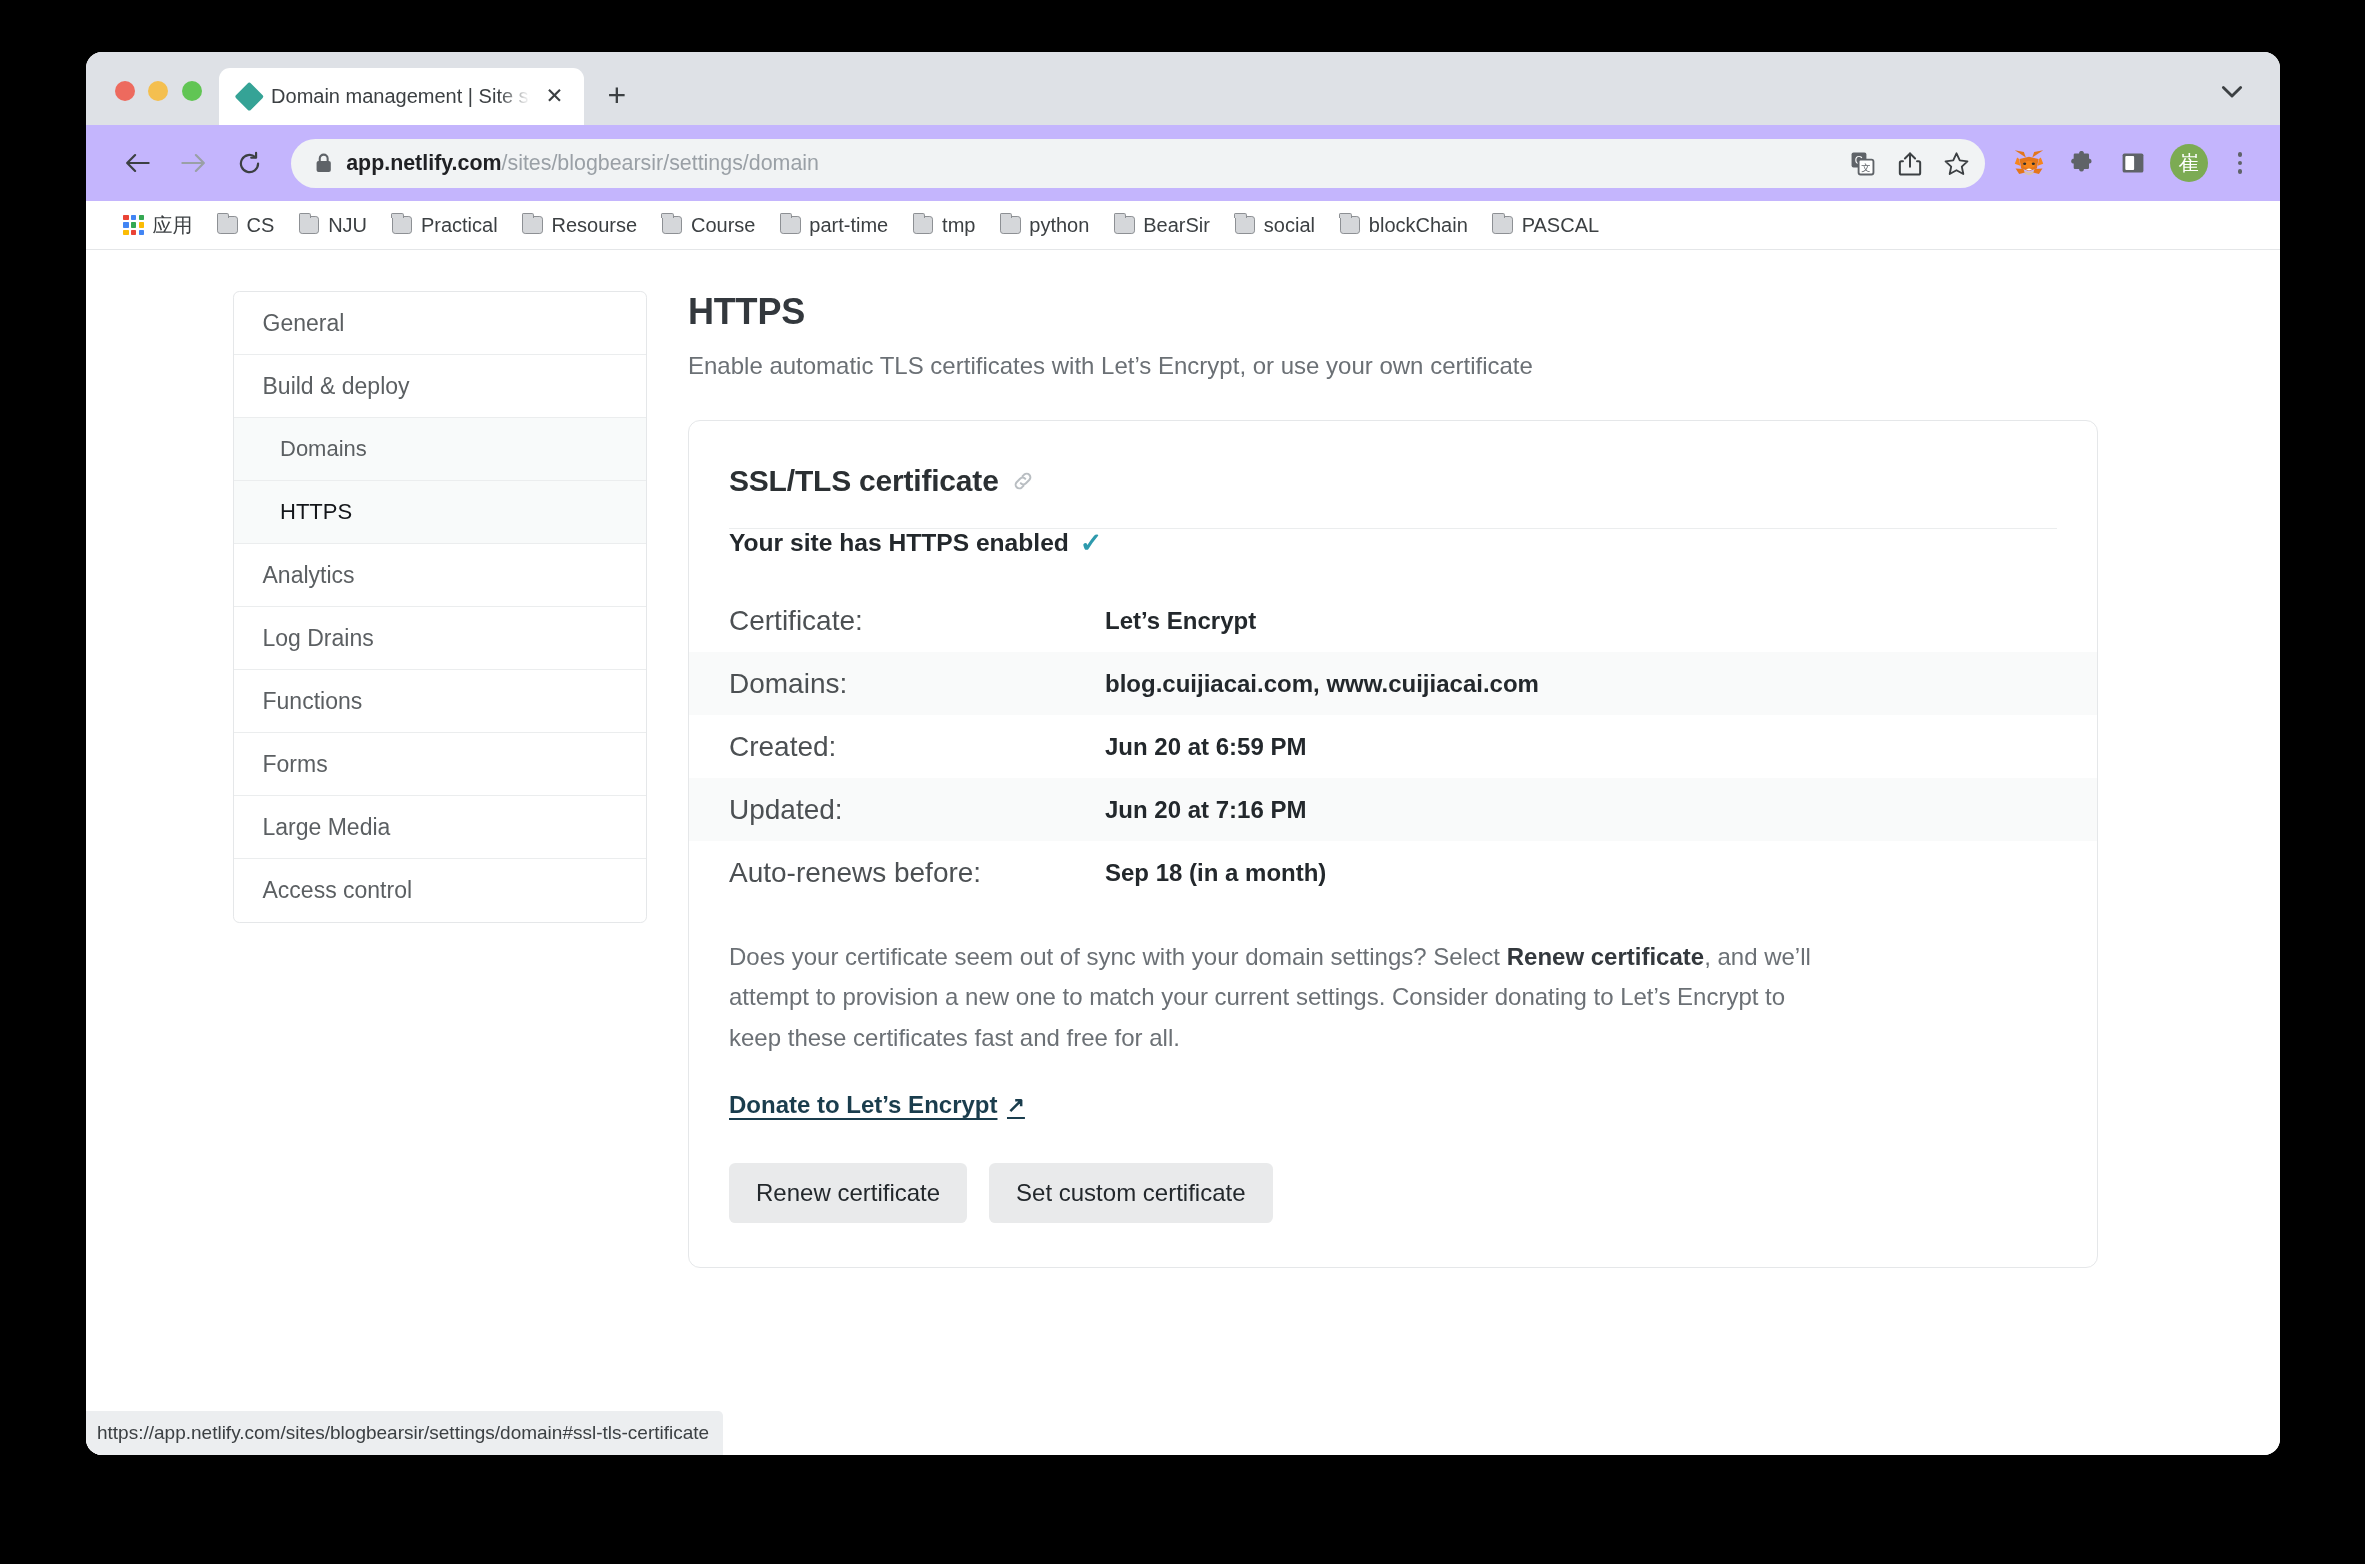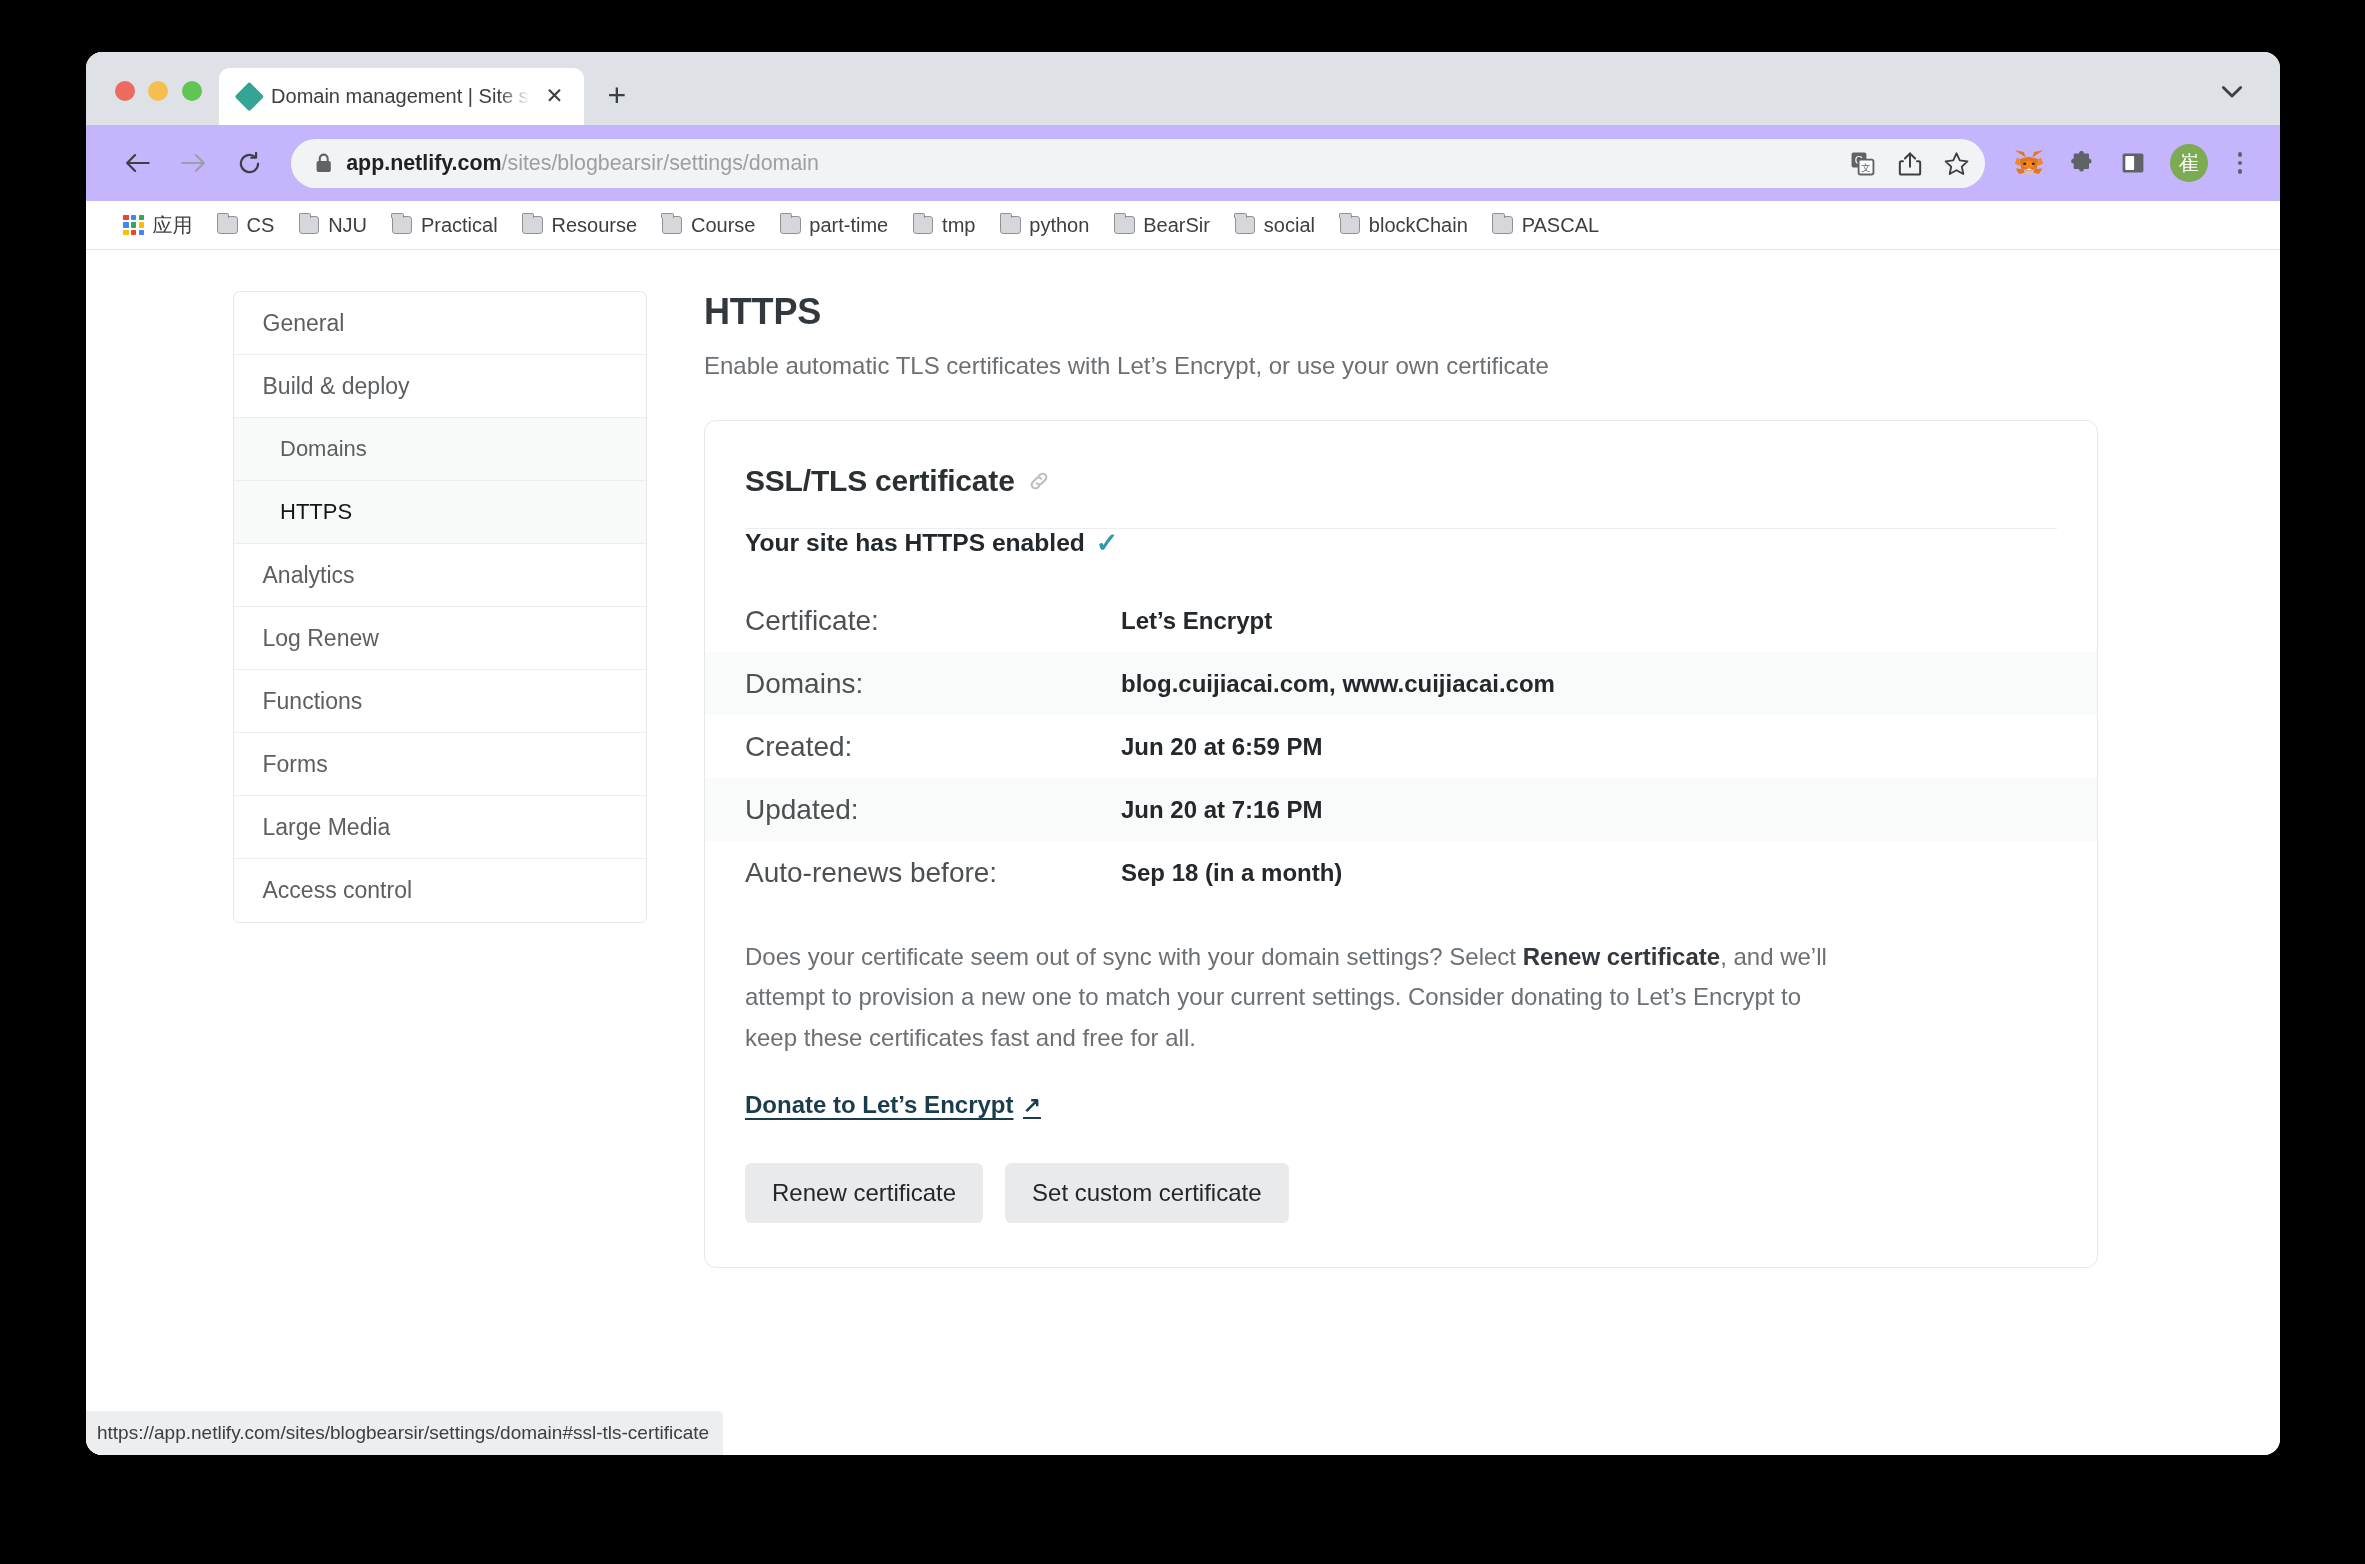--- a/index.html
+++ b/index.html
@@ -209,21 +209,21 @@
   #page {
     position: relative;
     height: 1205px;
     background: #ffffff;
     overflow: hidden;
   }
 
   #settings-layout {
     display: flex;
     padding: 41px 0 0 147px;
-    gap: 57px;
+    gap: 41px;
   }
 
   
   #settings-nav {
     width: 414px;
     flex: none;
     border: 0.8px solid #e5e7e9;
     border-radius: 6.3px;
     overflow: hidden;
     background: #ffffff;
@@ -570,21 +570,21 @@
 
   <div id="page">
     <div id="settings-layout">
 
       <nav id="settings-nav">
         <div class="nav-item">General</div>
         <div class="nav-item">Build &amp; deploy</div>
         <div class="nav-item sub">Domains</div>
         <div class="nav-item sub current">HTTPS</div>
         <div class="nav-item">Analytics</div>
-        <div class="nav-item">Log Renew</div>
+        <div class="nav-item">Log Drains</div>
         <div class="nav-item">Functions</div>
         <div class="nav-item">Forms</div>
         <div class="nav-item">Large Media</div>
         <div class="nav-item">Access control</div>
       </nav>
 
       <main id="settings-main">
         <h1 id="page-title">HTTPS</h1>
         <p id="page-subtitle">Enable automatic TLS certificates with Let’s Encrypt, or use your own certificate</p>
 

